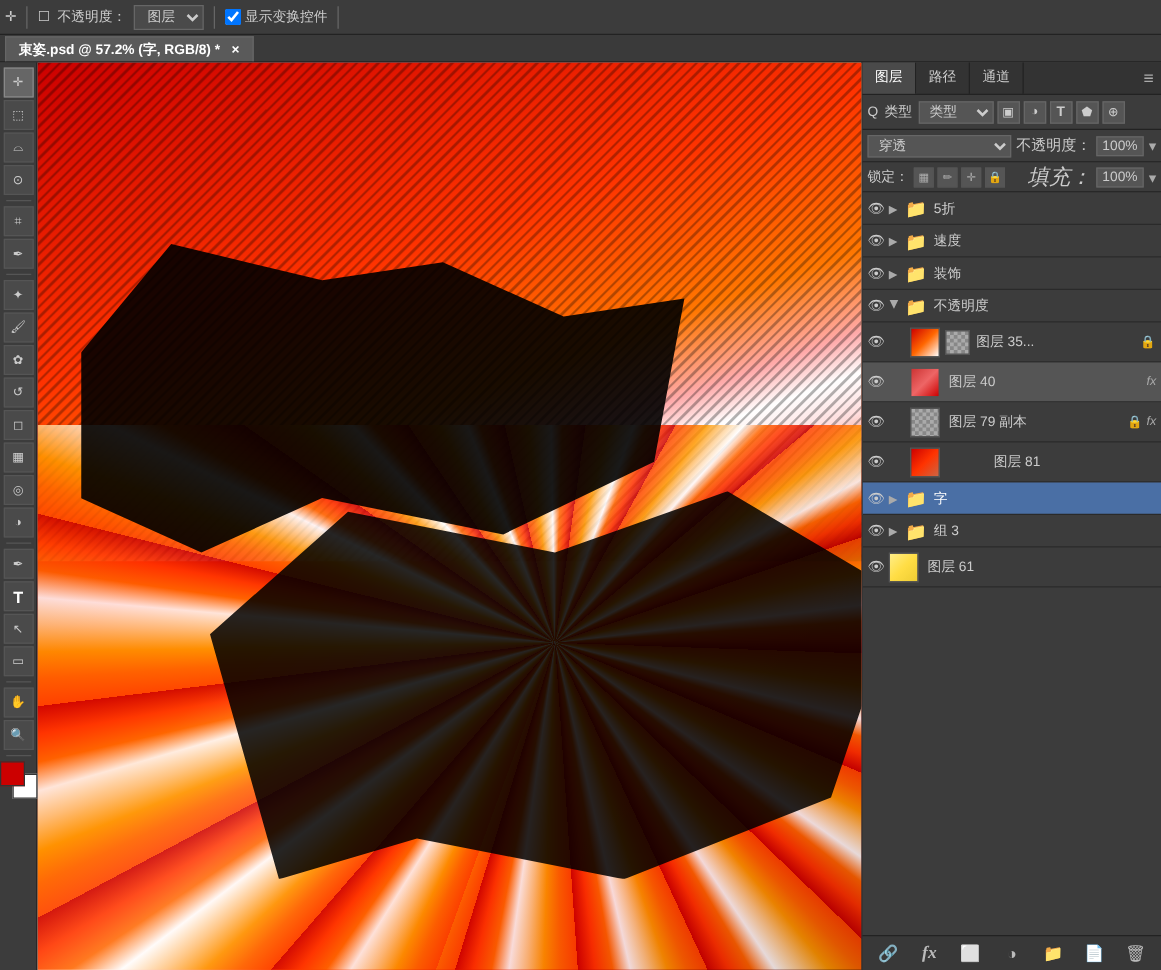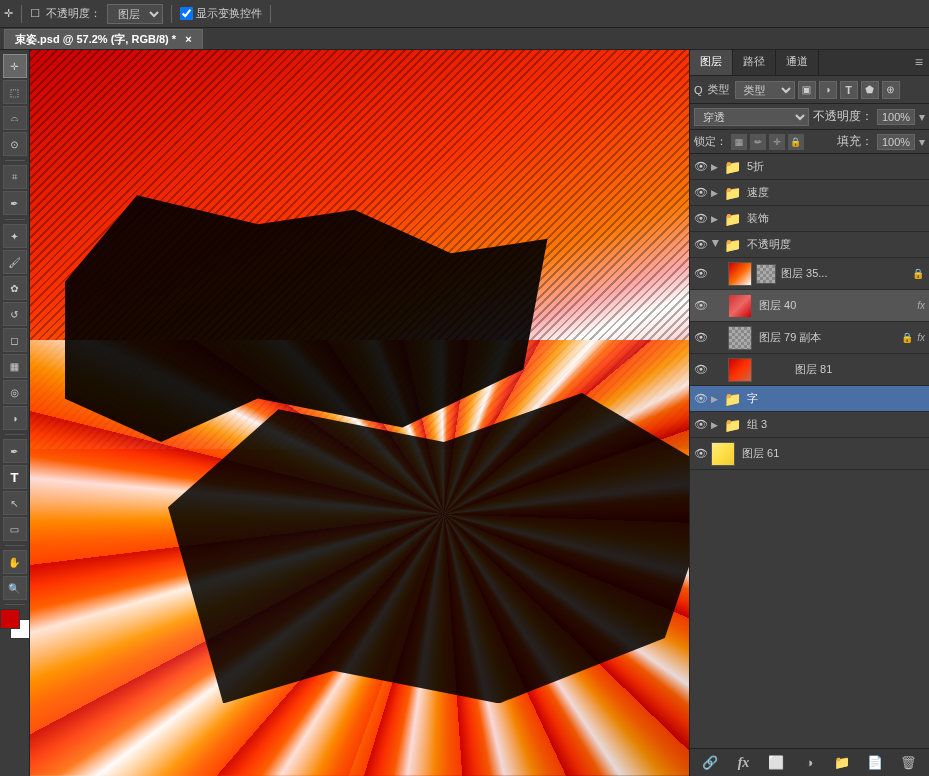--- a/index.html
+++ b/index.html
@@ -343,22 +343,23 @@
       border: 1px solid #555;
       display: flex;
       align-items: center;
       justify-content: center;
       cursor: pointer;
       font-size: 9px;
       color: #aaa;
     }
     .fill-label {
       margin-left: auto;
-      font-size: 12px;
-      color: #ccc;
+      font-size: 17px;
+      color: #ccc;
+      font-style: italic;
     }
     .fill-input {
       width: 38px;
       background: #555;
       border: 1px solid #666;
       color: #ccc;
       font-size: 11px;
       padding: 1px 2px;
       text-align: center;
     }

